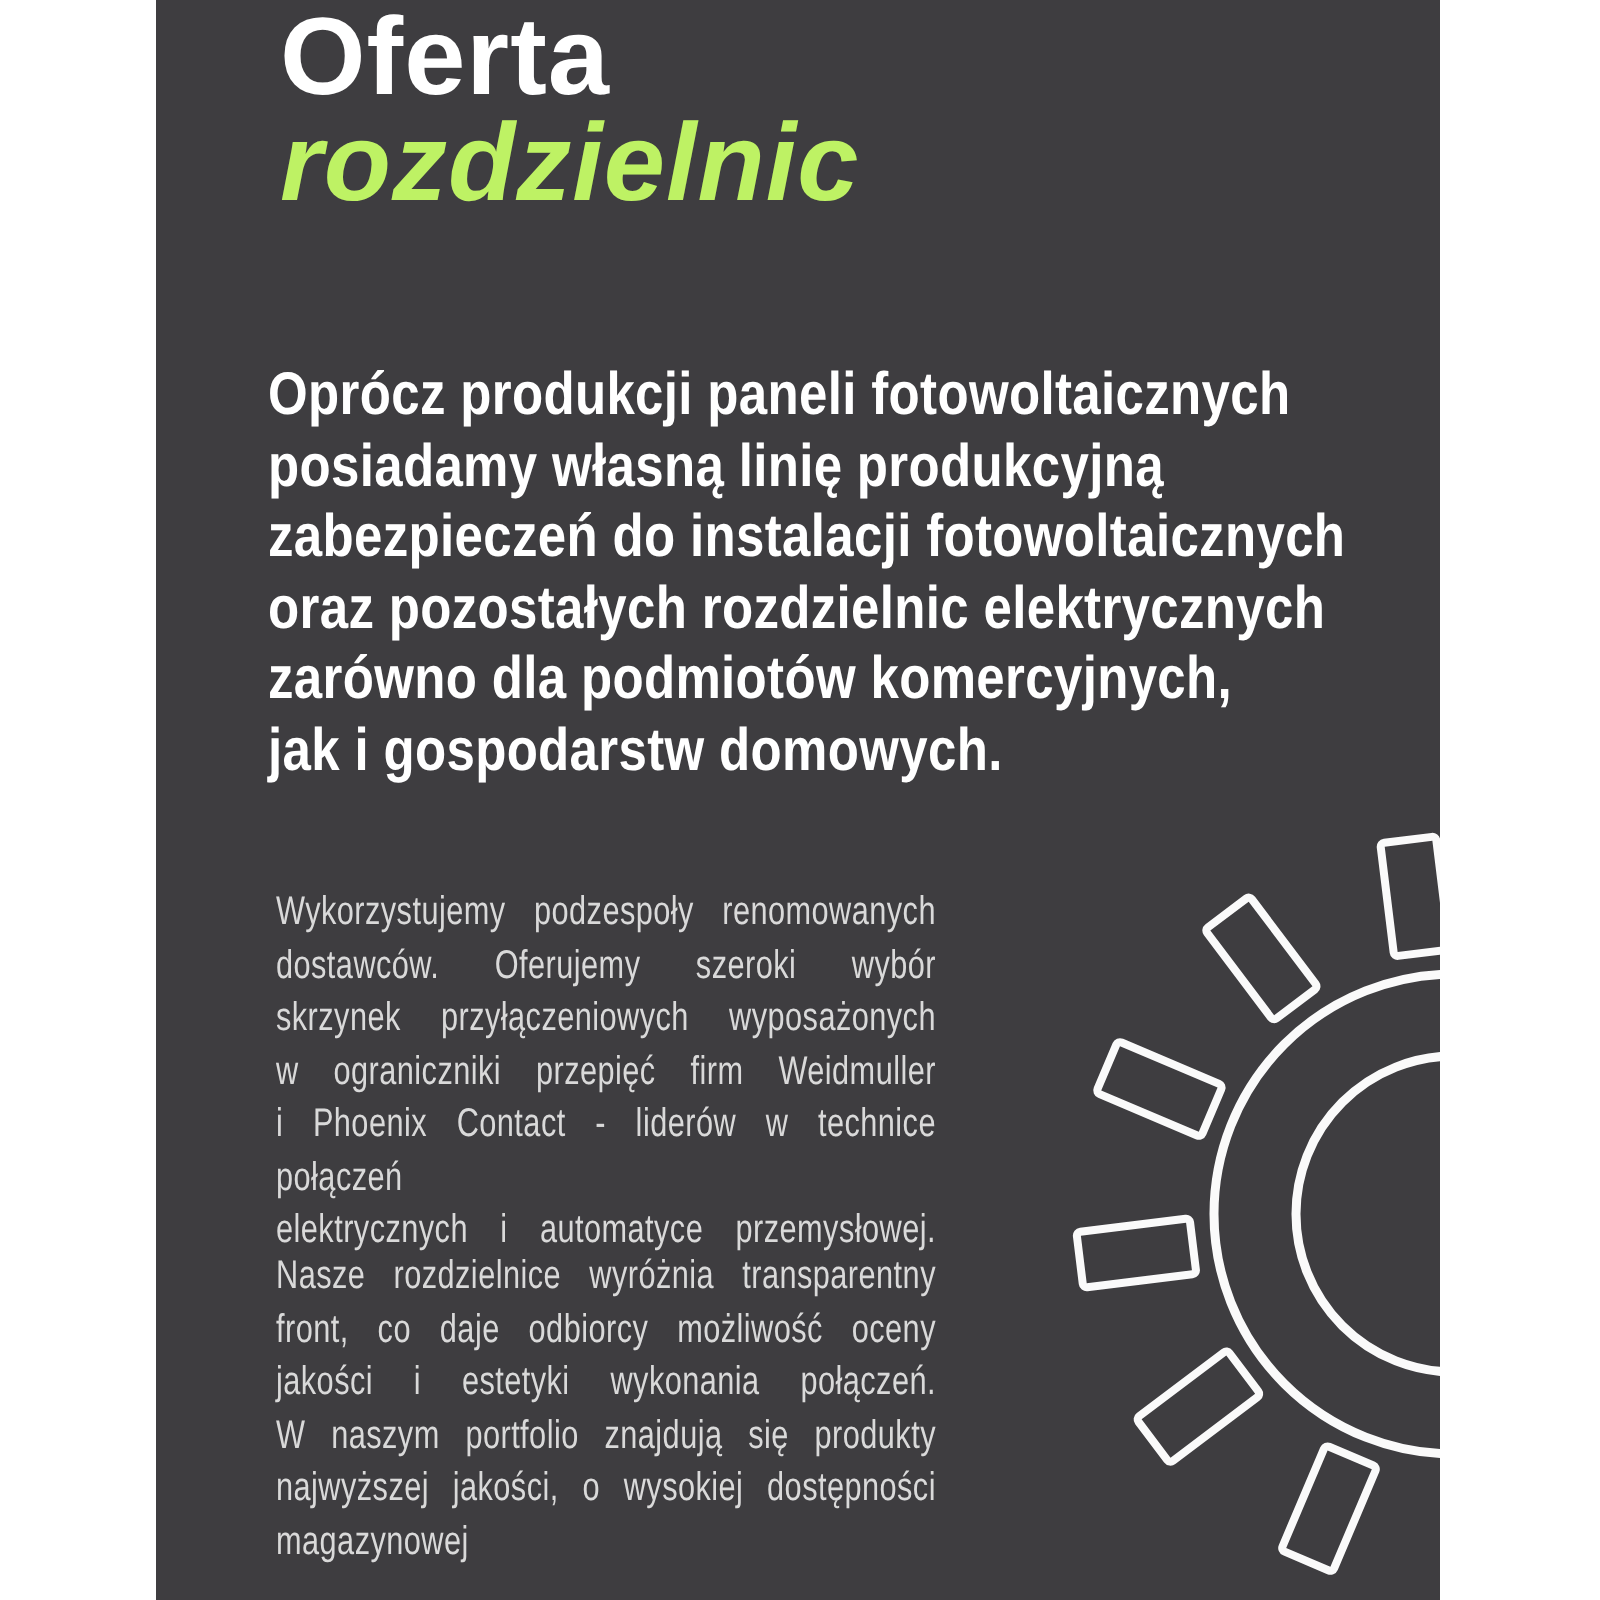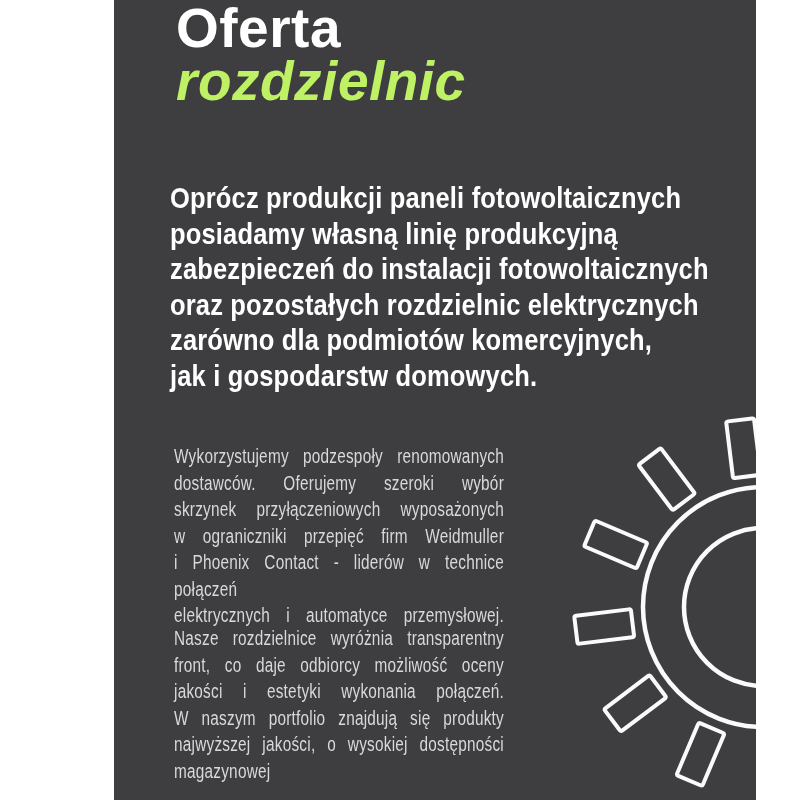--- a/index.html
+++ b/index.html
@@ -3,21 +3,21 @@
 <meta charset="utf-8">
 <style>
   html,body{margin:0;padding:0;}
   body{
     width:800px;height:800px;position:relative;
     background:#ffffff;overflow:hidden;
     font-family:"Liberation Sans",sans-serif;
   }
   .panel{
     position:absolute;left:78px;top:0;width:642px;height:800px;
-    background:#3E3D40;overflow:hidden;margin-left:36px;
+    background:#3E3D40;overflow:hidden;
   }
   .title{
     position:absolute;left:62px;top:2px;
     font-size:55px;font-weight:bold;line-height:53px;
     letter-spacing:0.5px;white-space:nowrap;
   }
   .title .line1{color:#ffffff;}
   .title .line2{color:#bef264;font-style:italic;}
   .intro{
     position:absolute;left:56px;top:180px;

